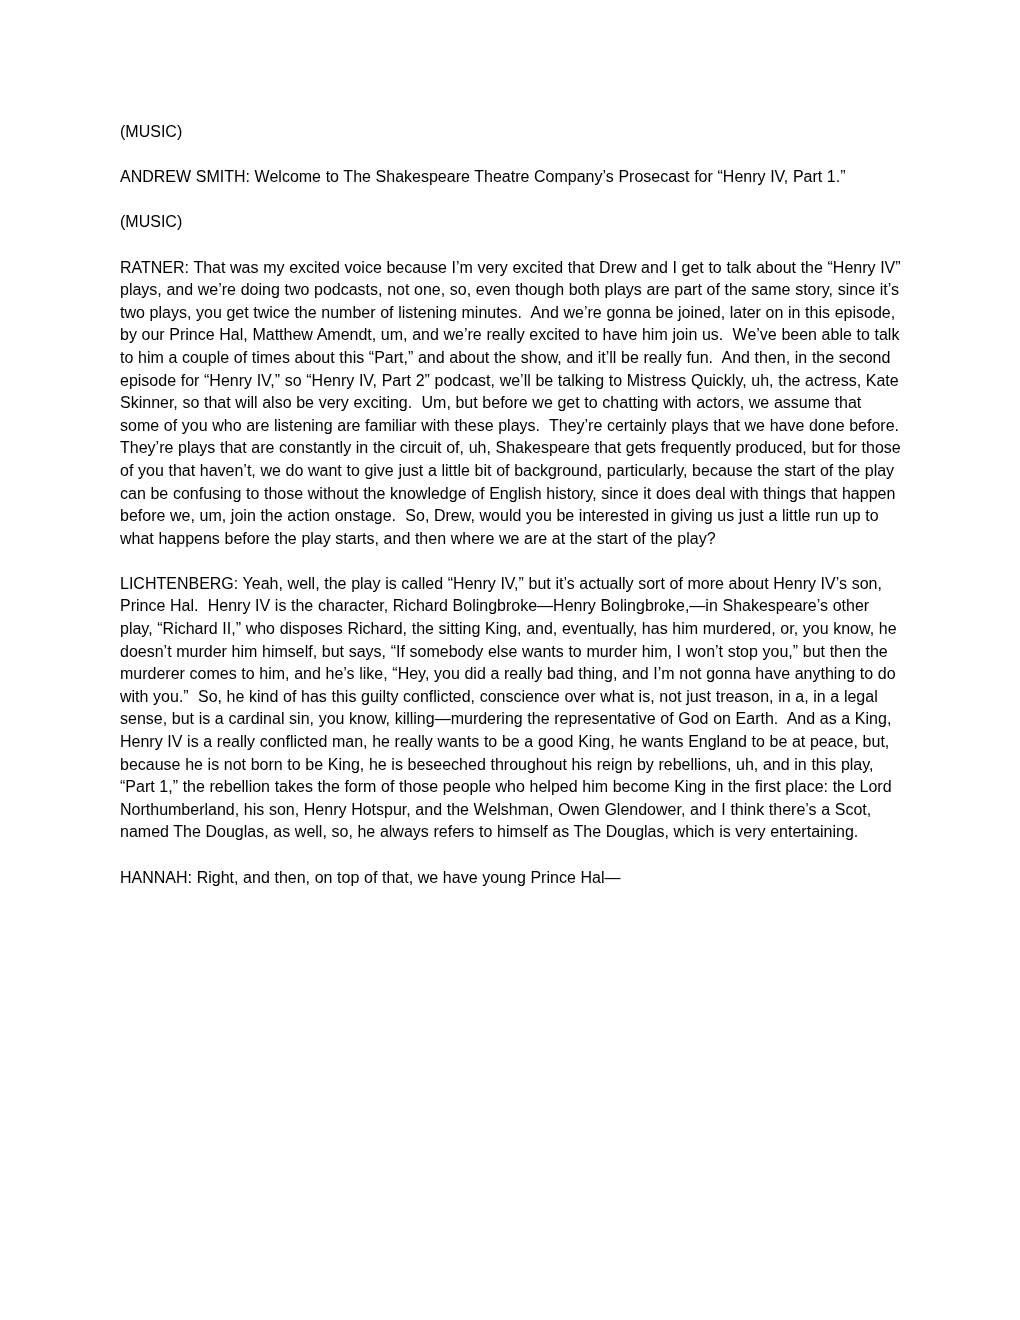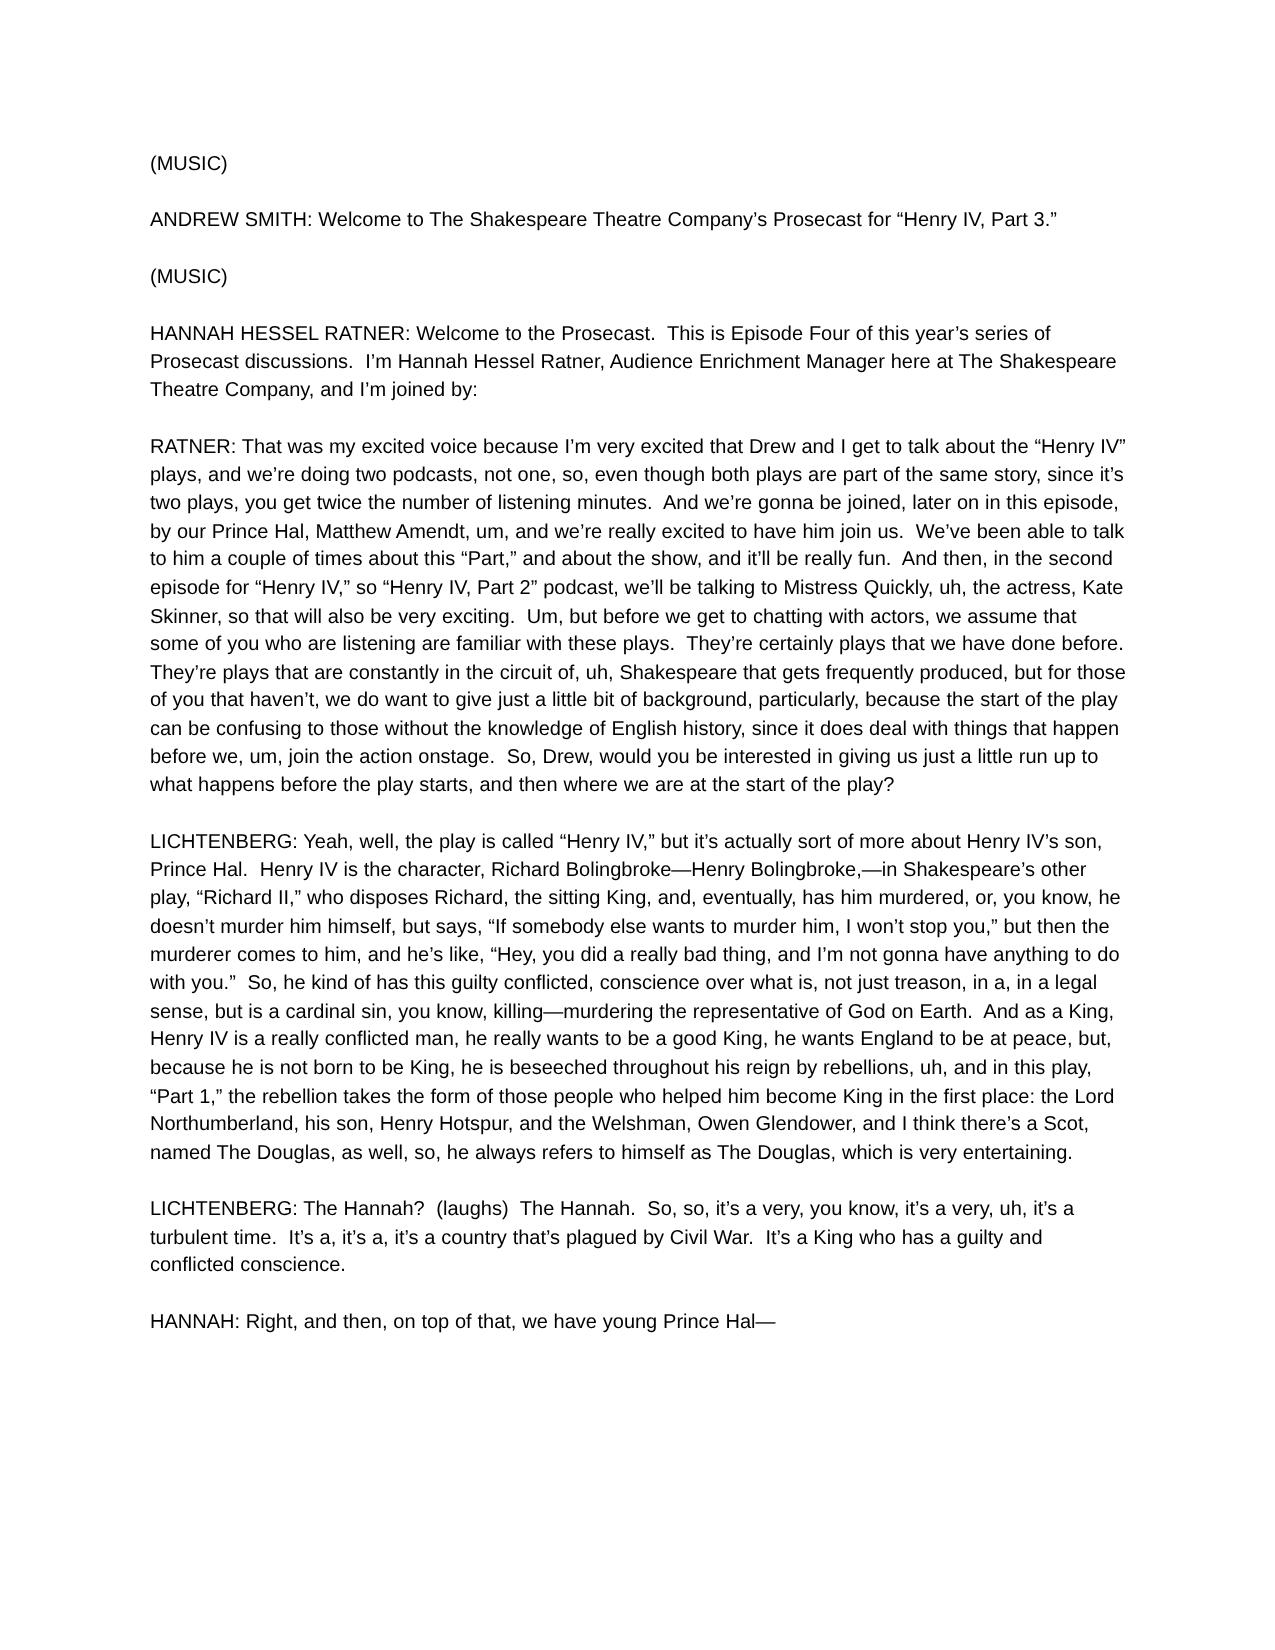--- a/index.html
+++ b/index.html
@@ -34,20 +34,18 @@
   }
   .para:last-child {
     margin-bottom: 0;
   }
 </style>
 </head>
 <body>
 
 <div class="page">
   <p class="para">(MUSIC)</p>
-  <p class="para">ANDREW SMITH: Welcome to The Shakespeare Theatre Company’s Prosecast for “Henry IV, Part 3.”</p>
+  <p class="para">ANDREW SMITH: Welcome to The Shakespeare Theatre Company’s Prosecast for “Henry IV, Part 1.”</p>
   <p class="para">(MUSIC)</p>
-  <p class="para">HANNAH HESSEL RATNER: Welcome to the Prosecast.  This is Episode Four of this year’s series of Prosecast discussions.  I’m Hannah Hessel Ratner, Audience Enrichment Manager here at The Shakespeare Theatre Company, and I’m joined by:</p>
   <p class="para">RATNER: That was my excited voice because I’m very excited that Drew and I get to talk about the “Henry IV” plays, and we’re doing two podcasts, not one, so, even though both plays are part of the same story, since it’s two plays, you get twice the number of listening minutes.  And we’re gonna be joined, later on in this episode, by our Prince Hal, Matthew Amendt, um, and we’re really excited to have him join us.  We’ve been able to talk to him a couple of times about this “Part,” and about the show, and it’ll be really fun.  And then, in the second episode for “Henry IV,” so “Henry IV, Part 2” podcast, we’ll be talking to Mistress Quickly, uh, the actress, Kate Skinner, so that will also be very exciting.  Um, but before we get to chatting with actors, we assume that some of you who are listening are familiar with these plays.  They’re certainly plays that we have done before.  They’re plays that are constantly in the circuit of, uh, Shakespeare that gets frequently produced, but for those of you that haven’t, we do want to give just a little bit of background, particularly, because the start of the play can be confusing to those without the knowledge of English history, since it does deal with things that happen before we, um, join the action onstage.  So, Drew, would you be interested in giving us just a little run up to what happens before the play starts, and then where we are at the start of the play?</p>
   <p class="para">LICHTENBERG: Yeah, well, the play is called “Henry IV,” but it’s actually sort of more about Henry IV’s son, Prince Hal.  Henry IV is the character, Richard Bolingbroke—Henry Bolingbroke,—in Shakespeare’s other play, “Richard II,” who disposes Richard, the sitting King, and, eventually, has him murdered, or, you know, he doesn’t murder him himself, but says, “If somebody else wants to murder him, I won’t stop you,” but then the murderer comes to him, and he’s like, “Hey, you did a really bad thing, and I’m not gonna have anything to do with you.”  So, he kind of has this guilty conflicted, conscience over what is, not just treason, in a, in a legal sense, but is a cardinal sin, you know, killing—murdering the representative of God on Earth.  And as a King, Henry IV is a really conflicted man, he really wants to be a good King, he wants England to be at peace, but, because he is not born to be King, he is beseeched throughout his reign by rebellions, uh, and in this play, “Part 1,” the rebellion takes the form of those people who helped him become King in the first place: the Lord Northumberland, his son, Henry Hotspur, and the Welshman, Owen Glendower, and I think there’s a Scot, named The Douglas, as well, so, he always refers to himself as The Douglas, which is very entertaining.</p>
-  <p class="para">LICHTENBERG: The Hannah?  (laughs)  The Hannah.  So, so, it’s a very, you know, it’s a very, uh, it’s a turbulent time.  It’s a, it’s a, it’s a country that’s plagued by Civil War.  It’s a King who has a guilty and conflicted conscience.</p>
   <p class="para">HANNAH: Right, and then, on top of that, we have young Prince Hal—</p>
 </div>
 
 </body></html>

